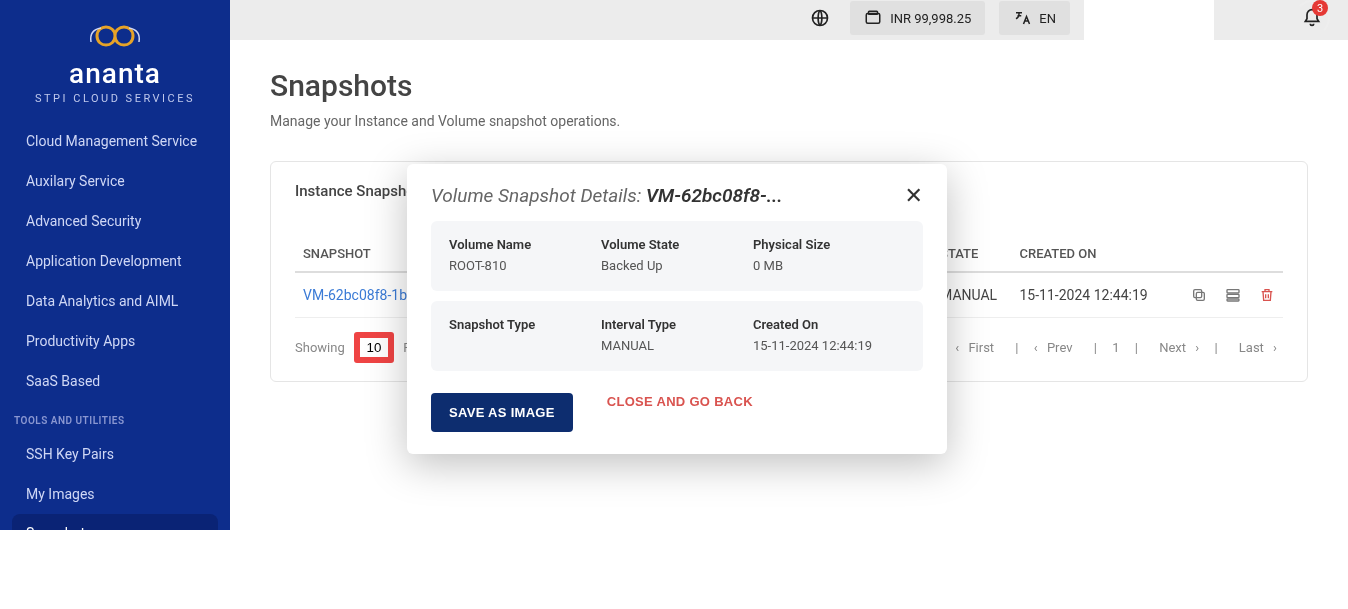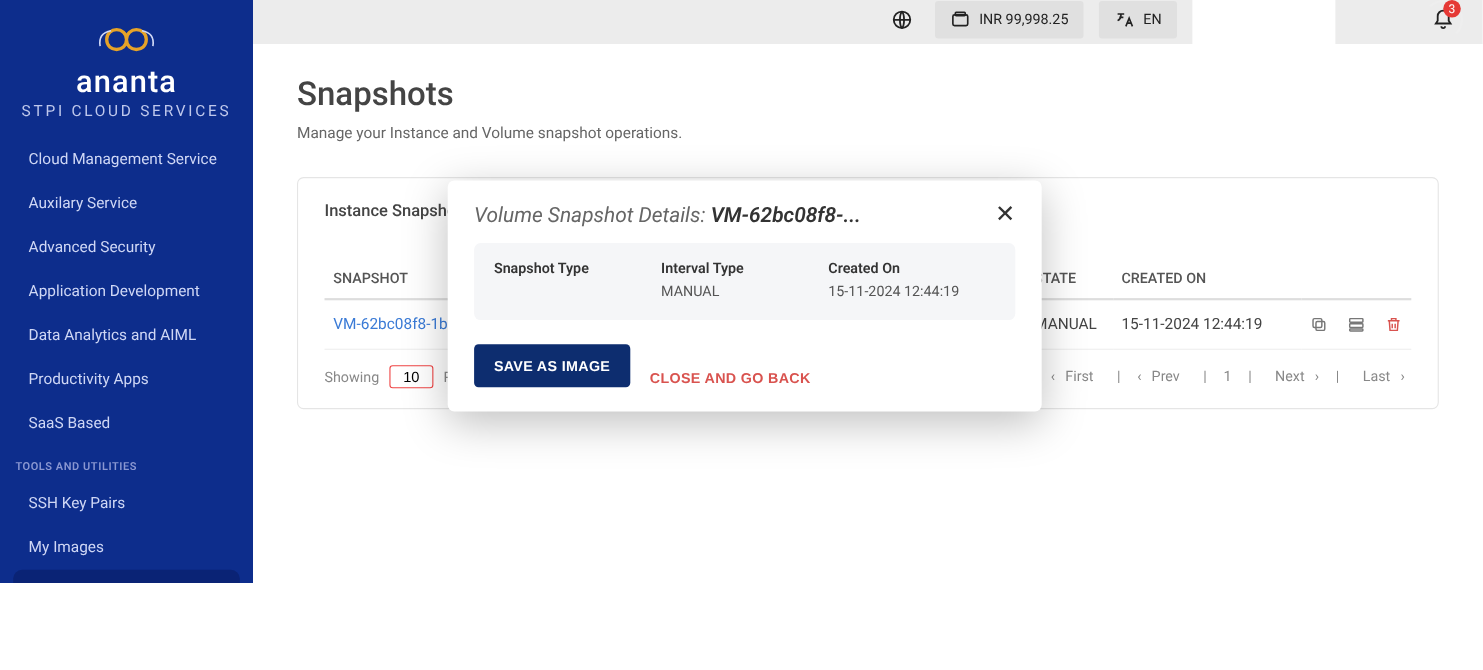--- a/index.html
+++ b/index.html
@@ -46,21 +46,21 @@
     display: inline-block;
   }
   .logo .word {
     font-size: 28px;
     color: #fff;
     font-weight: 500;
     letter-spacing: 1px;
     margin-top: -2px;
   }
   .logo .tagline {
-    font-size: 14px;
+    font-size: 11px;
     letter-spacing: 2.5px;
     color: #bfc8ec;
     margin-top: 2px;
     text-align: center;
   }
   .nav-item {
     padding: 12px 26px;
     font-size: 14px;
     color: #cfd7f5;
     cursor: pointer;
@@ -205,21 +205,21 @@
     display: flex;
     justify-content: space-between;
     align-items: center;
     margin-top: 14px;
     font-size: 13px;
     color: var(--text-light);
   }
   .table-footer input {
     width: 40px;
     text-align: center;
-    border: 1px solid #ef4444;
+    border: 6px solid #ef4444;
     border-radius: 3px;
     padding: 2px 4px;
     margin: 0 6px;
   }
   .pager span { padding: 0 6px; }
 
   
   .modal {
     position: absolute;
     left: 407px;
@@ -263,22 +263,22 @@
     font-weight: 600;
     color: #333;
     margin-bottom: 6px;
   }
   .info-cell .value {
     font-size: 13px;
     color: #555;
   }
   .modal-actions {
     display: flex;
-    gap: 12px;
-    align-items: flex-end;
+    gap: 28px;
+    align-items: flex-start;
     margin-top: 22px;
   }
   .btn-primary {
     background: var(--accent-navy);
     color: #fff;
     border: none;
     padding: 12px 18px;
     font-size: 13px;
     font-weight: 600;
     border-radius: 4px;
@@ -432,20 +432,34 @@
 </main>
 
 <div class="modal">
   <div class="modal-header">
     <div class="modal-title">
       <span>Volume Snapshot Details: </span><strong>VM-62bc08f8-...</strong>
     </div>
     <div class="modal-close">✕</div>
   </div>
 
+  <div class="info-card">
+    <div class="info-cell">
+      <div class="label">Volume Name</div>
+      <div class="value">ROOT-810</div>
+    </div>
+    <div class="info-cell">
+      <div class="label">Volume State</div>
+      <div class="value">Backed Up</div>
+    </div>
+    <div class="info-cell">
+      <div class="label">Physical Size</div>
+      <div class="value">0 MB</div>
+    </div>
+  </div>
 
   <div class="info-card">
     <div class="info-cell">
       <div class="label">Snapshot Type</div>
       <div class="value"></div>
     </div>
     <div class="info-cell">
       <div class="label">Interval Type</div>
       <div class="value">MANUAL</div>
     </div>

